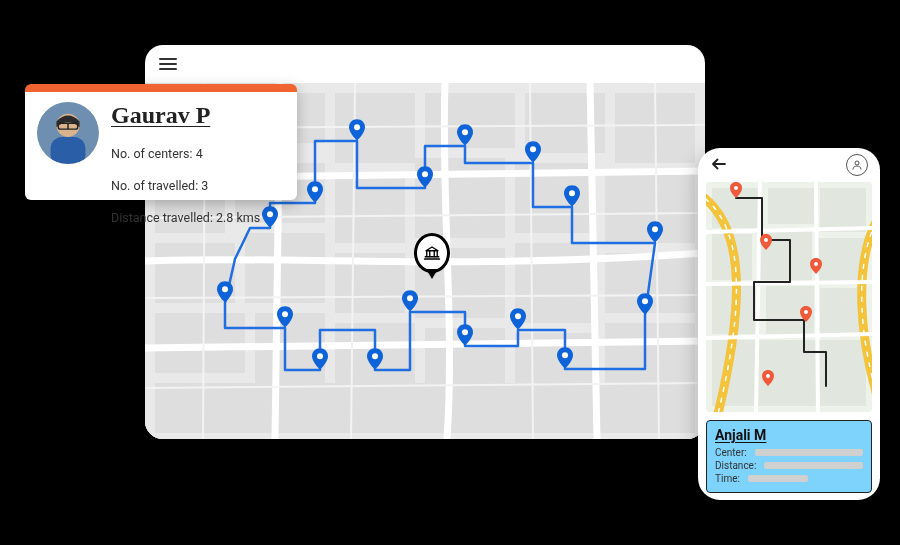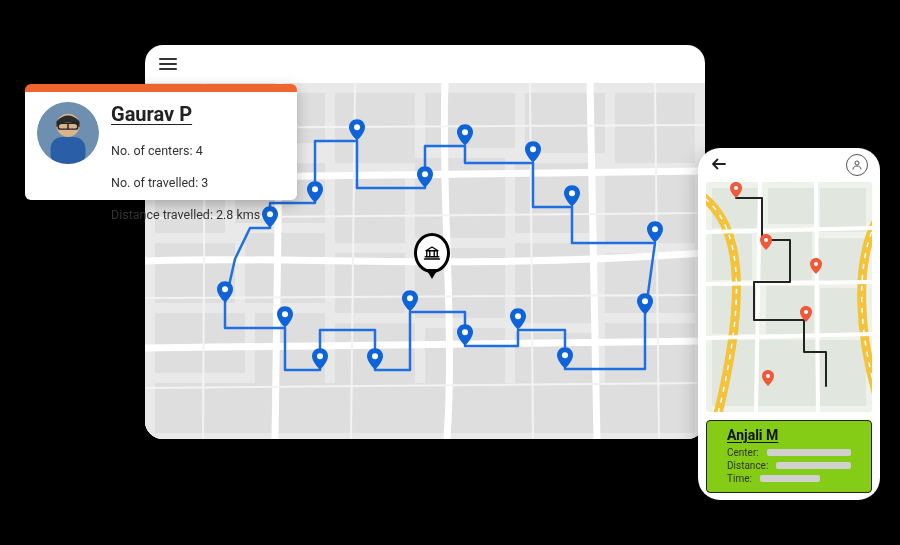--- a/index.html
+++ b/index.html
@@ -37,39 +37,39 @@
   
   .agent-card{
     position:absolute;left:25px;top:84px;width:272px;height:116px;
     background:#fff;border-radius:6px;box-shadow:0 4px 14px rgba(0,0,0,.25);
     border-top:8px solid #f0652f;padding:10px 12px 8px 12px;box-sizing:border-box;
     display:flex;gap:12px;align-items:flex-start;
   }
   .avatar{width:62px;height:62px;border-radius:50%;flex:0 0 auto;overflow:hidden;background:linear-gradient(135deg,#8aa9c9,#cfd9e3);display:flex;align-items:center;justify-content:center;}
   .avatar svg{width:100%;height:100%;}
   .agent-info{flex:1;min-width:0;}
-  .agent-name{font-weight:700;font-size:20px;color:#222;margin:0 0 4px 0;text-decoration:underline;text-decoration-thickness:1px;text-underline-offset:3px;}
+  .agent-name{font-weight:700;font-size:24px;color:#222;margin:0 0 4px 0;text-decoration:underline;text-decoration-thickness:1px;text-underline-offset:3px;font-family:Liberation Serif, serif;}
   .agent-line{font-size:12.5px;color:#333;margin:17px 0;white-space:nowrap;}
 
   
   .phone{
     position:absolute;left:698px;top:148px;width:182px;height:352px;
     background:#fff;border-radius:22px;box-shadow:0 6px 20px rgba(0,0,0,.28);
     overflow:hidden;
   }
   .phone-toolbar{height:34px;display:flex;align-items:center;justify-content:space-between;padding:0 12px;}
   .phone-toolbar .icon{font-size:16px;color:#333;line-height:1;}
   .phone-profile{width:20px;height:20px;border:1.5px solid #555;border-radius:50%;display:flex;align-items:center;justify-content:center;}
   .phone-map{position:relative;width:calc(100% - 16px);height:230px;margin:0 8px;border-radius:4px;overflow:hidden;background:#eef3ec;}
   .phone-map svg{position:absolute;inset:0;width:100%;height:100%;}
   .phone-pin{position:absolute;width:12px;height:16px;transform:translate(-50%,-100%);}
   .phone-pin svg{width:100%;height:100%;}
 
   .phone-card{
-    margin:8px;border:1.5px solid #222;border-radius:4px;padding:6px 20px;background:#84cc16;
+    margin:8px;border:1.5px solid #222;border-radius:4px;padding:6px 8px;background:#7dd3fc;
   }
   .phone-name{font-weight:700;font-size:14px;color:#111;margin:0 0 4px 0;text-decoration:underline;text-decoration-thickness:1px;text-underline-offset:2px;}
   .phone-row{display:flex;align-items:center;gap:8px;font-size:10px;color:#333;margin:2px 0;}
   .phone-row .bar{flex:1;height:7px;background:#d0d0d0;border-radius:2px;}
   .phone-row .bar.short{flex:0 0 60px;}
 </style>
 </head>
 <body>
 
 <div class="stage">

